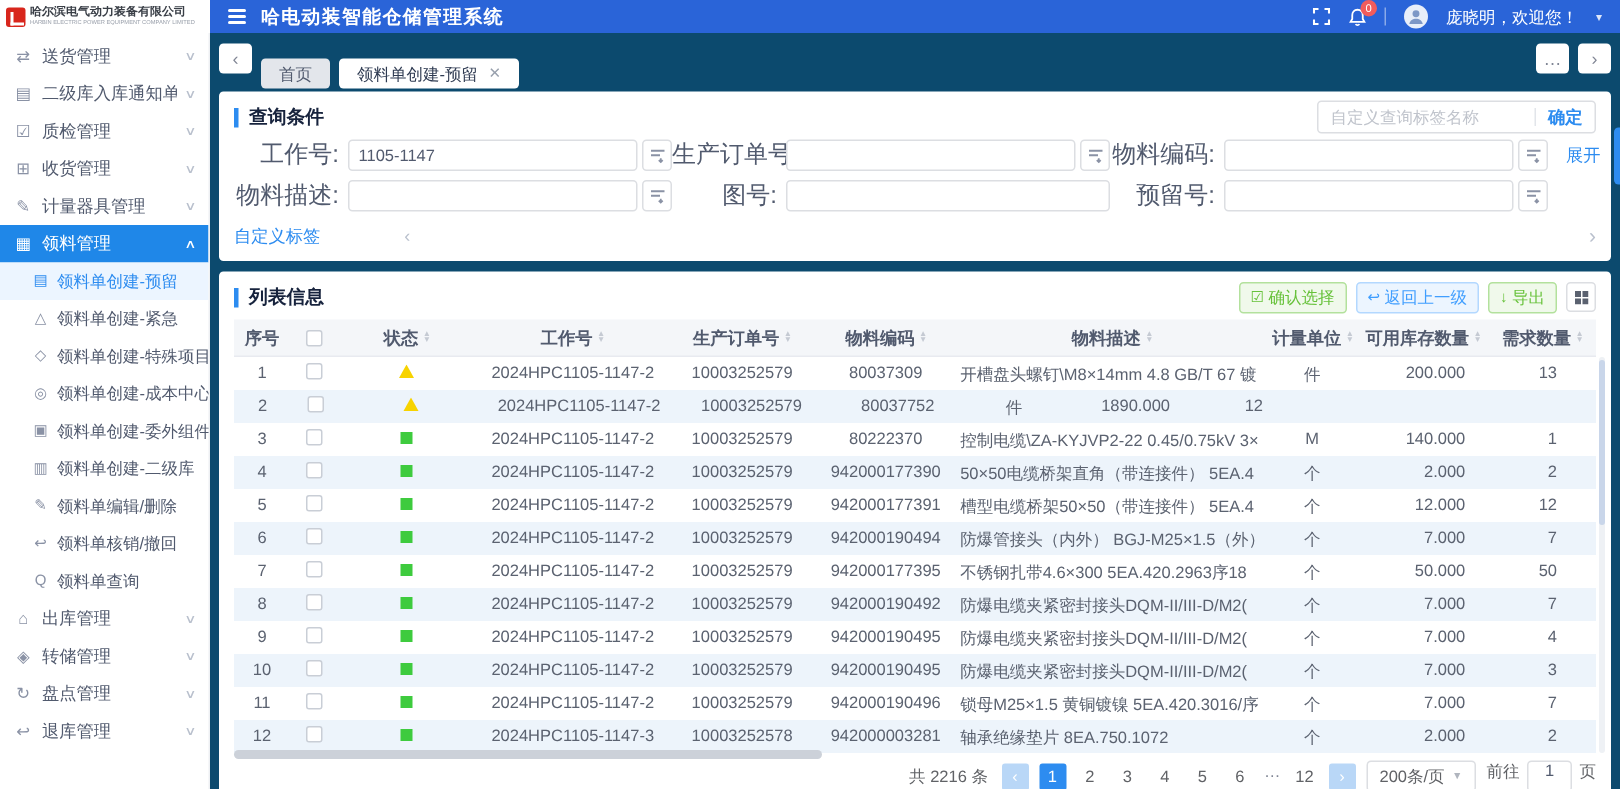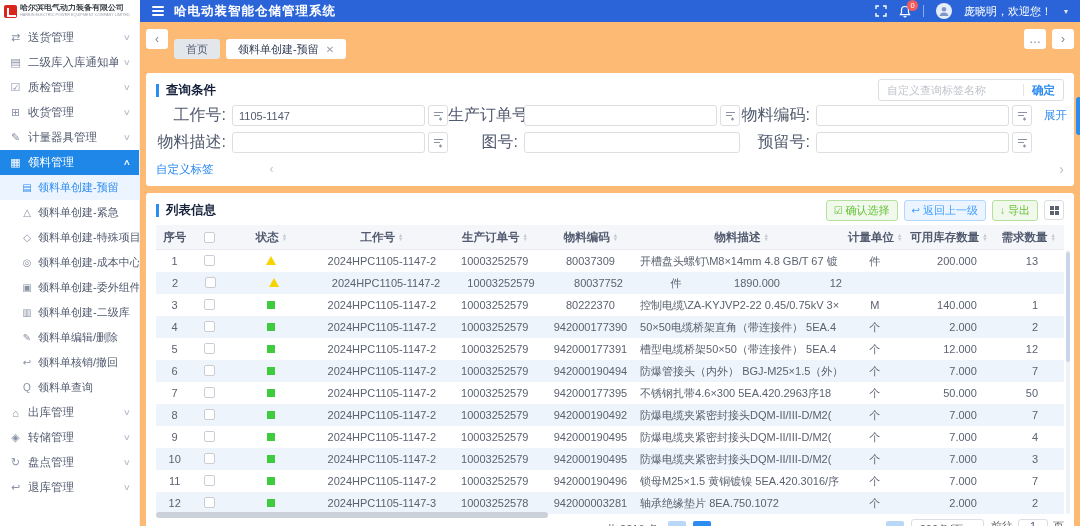--- a/index.html
+++ b/index.html
@@ -1,17 +1,17 @@
 <!DOCTYPE html>
 <html><head>
 <meta charset="utf-8">
 <style>
   * { margin:0; padding:0; box-sizing:border-box; }
   body { background:#888; font-family:"Liberation Sans","DejaVu Sans",sans-serif; }
-  .screen { width:1080px; height:526px; background:#fdba74; position:relative; overflow:hidden;
+  .screen { width:1080px; height:526px; background:#0c4a6e; position:relative; overflow:hidden;
             font-size:12px; color:#515a6e; }
 
   
   .topbar { height:22px; display:flex; }
   .logo-area { width:140px; background:#fff; display:flex; align-items:center; padding:0 4px; gap:3px; flex-shrink:0; }
   .logo-mark { width:13px; height:13px; background:#d8261c; border-radius:2px; position:relative; flex-shrink:0; }
   .logo-mark::after { content:""; position:absolute; left:3px; top:3px; width:7px; height:7px;
                       border-left:2px solid #fff; border-bottom:2px solid #fff; }
   .company { display:flex; flex-direction:column; line-height:1.05; overflow:hidden; }
   .company-name { font-size:8px; font-weight:bold; color:#3a3f47; white-space:nowrap; }
@@ -51,21 +51,21 @@
   .tabbar { display:flex; align-items:center; gap:6px; height:24px; flex-shrink:0; }
   .tab-nav { width:22px; height:20px; background:#fff; border-radius:3px; display:flex; align-items:center;
              justify-content:center; color:#808695; font-size:12px; cursor:pointer; }
   .tab { height:20px; padding:0 12px; background:#e3e6eb; border-radius:3px; display:flex; align-items:center;
          font-size:11px; color:#515a6e; cursor:pointer; white-space:nowrap;margin-top:20px; }
   .tab.active { background:#fff; color:#2f3b52; }
   .tab .close { margin-left:7px; font-size:10px; color:#98a0ad; }
   .tab-right { margin-left:auto; display:flex; gap:6px; }
 
   
-  .panel { background:#fff; border-radius:3px; margin-top:22px; padding:5px 10px 6px 10px; }
+  .panel { background:#fff; border-radius:3px; margin-top:10px; padding:5px 10px 6px 10px; }
   .panel-header { display:flex; align-items:center; height:24px; }
   .panel-title { font-size:12.5px; font-weight:bold; color:#17233d; border-left:3px solid #2d8cf0;
                  padding-left:7px; line-height:13px; }
 
   
   .tag-group { margin-left:auto; display:flex; align-items:center; height:22px; border:1px solid #dcdee2;
                border-radius:3px; padding:0 8px; background:#fff; }
   .tag-placeholder { font-size:11px; color:#c0c4cc; width:128px; }
   .tag-sep { width:1px; height:12px; background:#e2e5ea; margin:0 8px; }
   .confirm-link { color:#2d8cf0; font-size:11.5px; font-weight:bold; cursor:pointer; }

